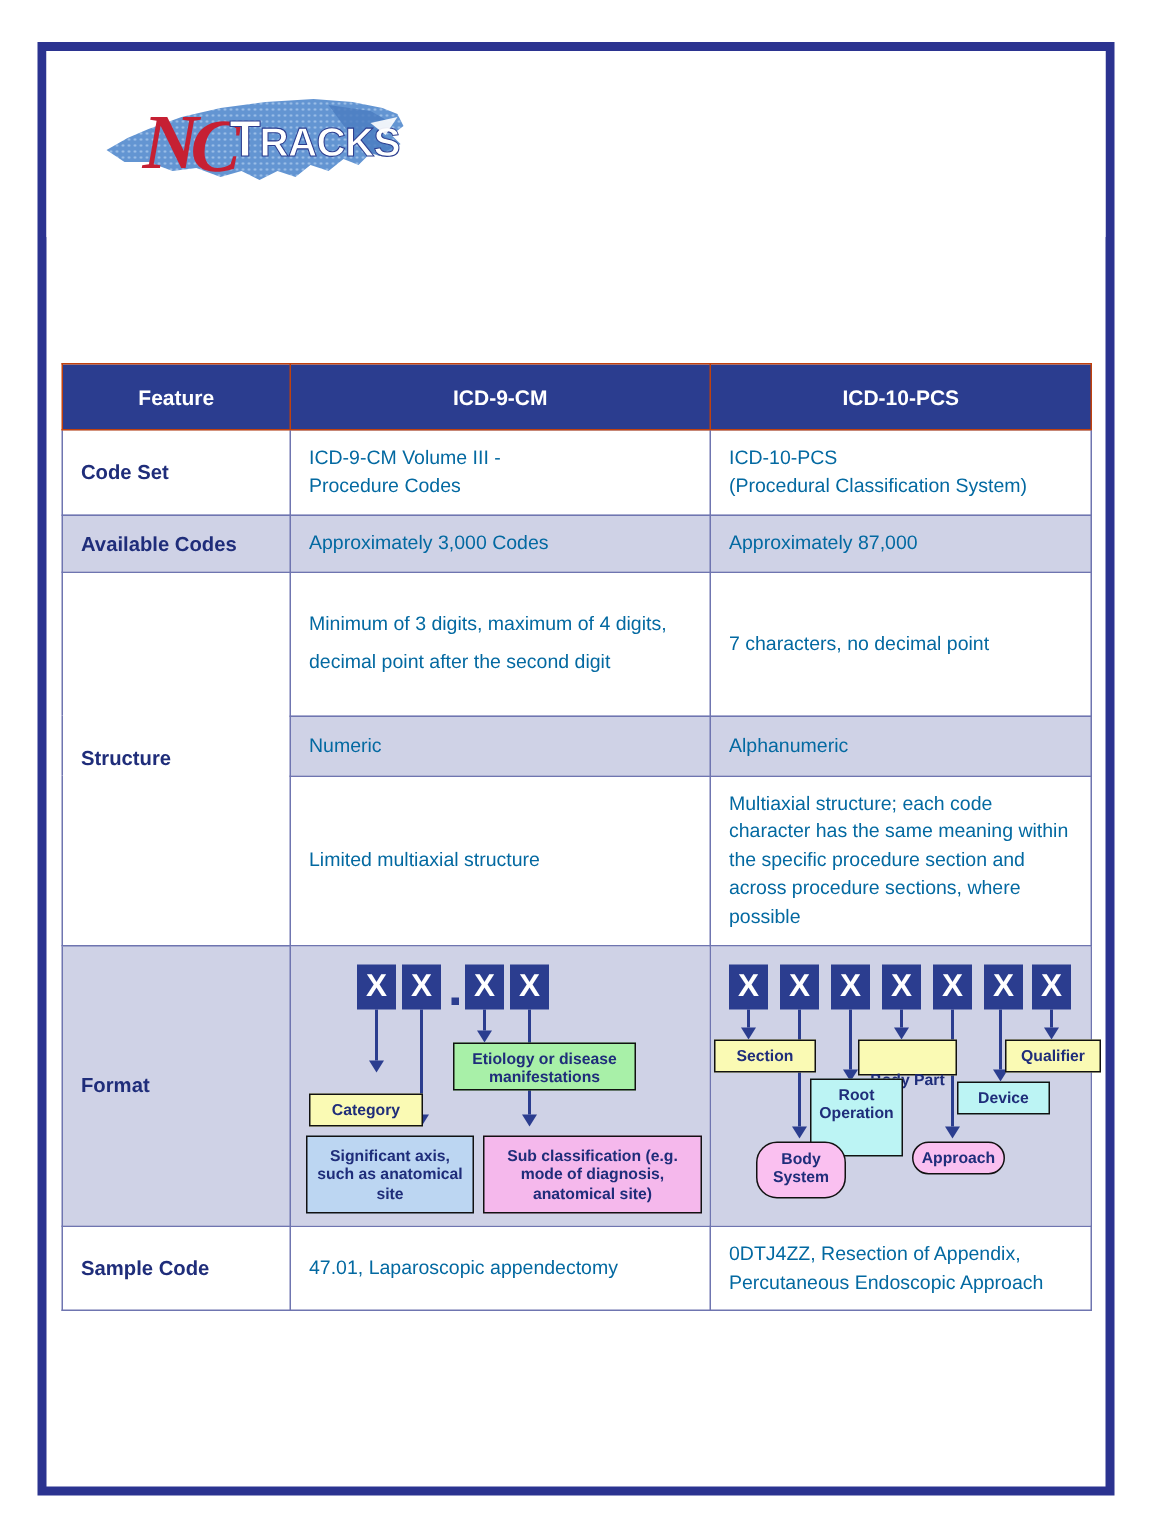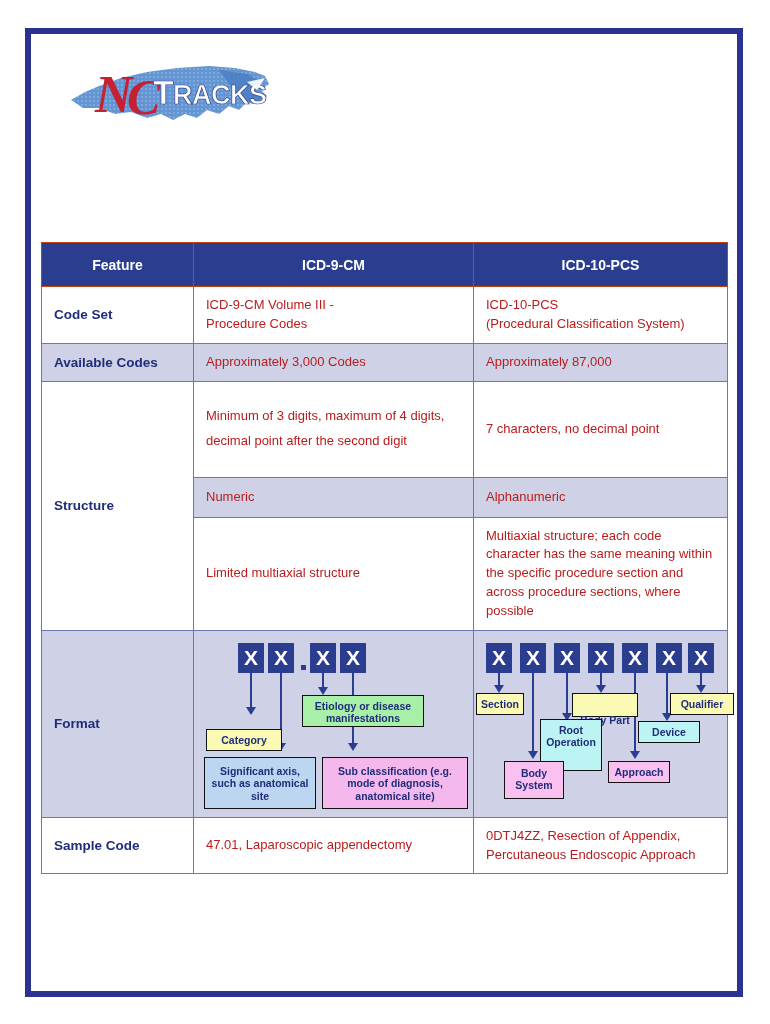--- a/index.html
+++ b/index.html
@@ -31,21 +31,21 @@
   }
   .tbl td,.tbl th{border:1px solid #6F75B0;vertical-align:middle;box-sizing:border-box;}
   .hdr td{
     background:#2B3D8F;color:#ffffff;font-weight:bold;font-size:14px;text-align:center;
     height:44px;border:1px solid #c2410c;
   }
   .lbl{
     font-weight:bold;color:#1F2D7A;font-size:13.5px;padding:6px 0 6px 12px;
     background:inherit;
   }
-  .cel{color:#b91c1c;font-size:13px;padding:9px 12px;line-height:1.45;}
+  .cel{color:#0369a1;font-size:13px;padding:9px 12px;line-height:1.45;}
   .rowA{background:#ffffff;}
   .rowB{background:#CFD2E6;}
   .c1{width:152px;}
   .c2{width:280px;}
   .c3{width:254px;}
   
   .footer{
     position:absolute;left:0;bottom:0;width:706px;height:48px;background:#0A6CB4;
   }
   .footer .f{
@@ -62,21 +62,21 @@
   .box{
     position:absolute;border:1.5px solid #111;color:#1F2D7A;font-weight:bold;
     font-size:10.5px;text-align:center;line-height:1.2;
     padding:2px 4px;box-sizing:border-box;
   }
   .yel{background:#FAFAB4;}
   .grn{background:#A8F0A8;}
   .blu{background:#BCD6F2;}
   .pnk{background:#F5B8EC;}
   .cyn{background:#BCF4F4;}
-  .pnk2{background:#FAC0F0;}
+  .pnk2{background:#FAC0F0;border-radius:14px;}
   .arrow{position:absolute;background:#2B3D8F;width:2px;}
   .head{
     position:absolute;width:0;height:0;
     border-left:5px solid transparent;border-right:5px solid transparent;
     border-top:8px solid #2B3D8F;
   }
 </style>
 </head>
 <body>
 
@@ -208,21 +208,21 @@
 
             <div class="arrow" style="left:160px;top:42px;height:78px"></div>
             <div class="head" style="left:156px;top:120px"></div>
 
             <div class="arrow" style="left:192px;top:42px;height:40px"></div>
             <div class="head" style="left:188px;top:82px"></div>
 
             <div class="arrow" style="left:226px;top:42px;height:12px"></div>
             <div class="head" style="left:222px;top:54px"></div>
 
-            <div class="box yel" style="left:2px;top:62px;width:48px;height:22px;padding-top:4px">Section</div>
+            <div class="box yel" style="left:2px;top:62px;width:68px;height:22px;padding-top:4px">Section</div>
             <div class="box yel" style="left:98px;top:62px;width:66px;height:22px;padding-top:20px">Body Part</div>
             <div class="box yel" style="left:196px;top:62px;width:64px;height:22px;padding-top:4px">Qualifier</div>
 
             <div class="box cyn" style="left:66px;top:88px;width:62px;height:52px;padding-top:4px">Root Operation</div>
             <div class="box cyn" style="left:164px;top:90px;width:62px;height:22px;padding-top:4px">Device</div>
 
             <div class="box pnk2" style="left:30px;top:130px;width:60px;height:38px;padding-top:5px">Body System</div>
             <div class="box pnk2" style="left:134px;top:130px;width:62px;height:22px;padding-top:4px">Approach</div>
           </div>
         </td>

